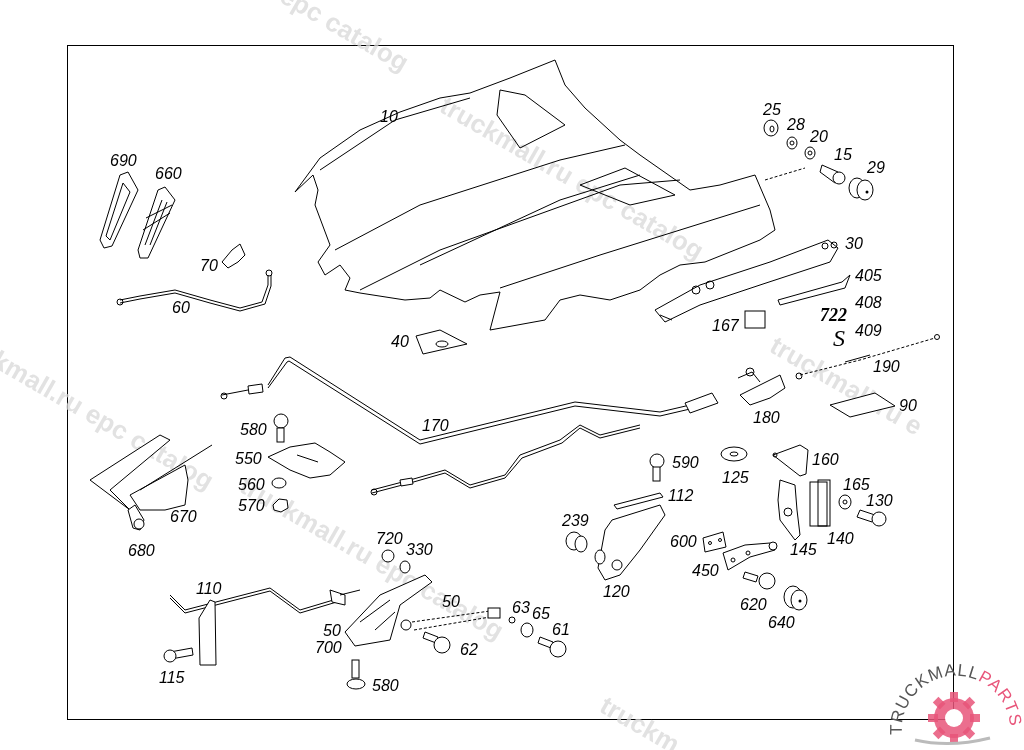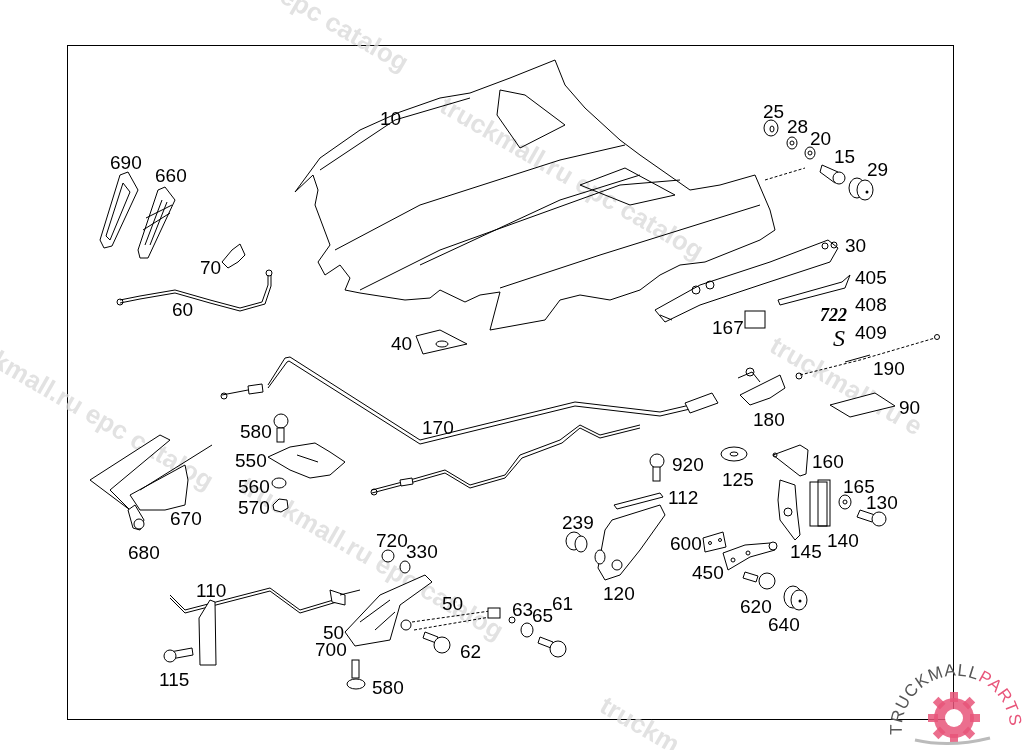--- a/index.html
+++ b/index.html
@@ -1,19 +1,19 @@
 <!DOCTYPE html>
 <html><head>
 <meta charset="utf-8">
 <style>
   html,body{margin:0;padding:0;background:#fff;}
   body{width:1024px;height:750px;position:relative;overflow:hidden;font-family:"Liberation Sans",sans-serif;}
   #frame{position:absolute;left:67px;top:45px;width:887px;height:675px;border:1.5px solid #000;box-sizing:border-box;}
   svg#drawing{position:absolute;left:0;top:0;width:1024px;height:750px;}
-  .lbl{position:absolute;font-size:19px;color:#000;line-height:1;white-space:nowrap;cursor:pointer;}
+  .lbl{position:absolute;font-size:16px;color:#000;line-height:1;white-space:nowrap;cursor:pointer;font-style:italic;}
   .wm{position:absolute;font-size:26px;font-weight:bold;color:#d9d9d9;opacity:.75;white-space:nowrap;transform-origin:left top;pointer-events:none;}
   .p{fill:none;stroke:#000;stroke-width:1;}
   .pf{fill:#fff;stroke:#000;stroke-width:1;}
   .dash{fill:none;stroke:#000;stroke-width:1;stroke-dasharray:3 2;}
   #logo{position:absolute;left:880px;top:640px;width:144px;height:110px;}
 </style>
 </head>
 <body>
 
 <div id="frame"></div>
@@ -293,21 +293,21 @@
 <span class="lbl" style="left:200px;top:258px">70</span>
 <span class="lbl" style="left:172px;top:300px">60</span>
 <span class="lbl" style="left:391px;top:334px">40</span>
 <span class="lbl" style="left:422px;top:418px">170</span>
 <span class="lbl" style="left:240px;top:422px">580</span>
 <span class="lbl" style="left:235px;top:451px">550</span>
 <span class="lbl" style="left:238px;top:477px">560</span>
 <span class="lbl" style="left:238px;top:498px">570</span>
 <span class="lbl" style="left:170px;top:509px">670</span>
 <span class="lbl" style="left:128px;top:543px">680</span>
-<span class="lbl" style="left:672px;top:455px">920</span>
+<span class="lbl" style="left:672px;top:455px">590</span>
 <span class="lbl" style="left:668px;top:488px">112</span>
 <span class="lbl" style="left:722px;top:470px">125</span>
 <span class="lbl" style="left:812px;top:452px">160</span>
 <span class="lbl" style="left:843px;top:477px">165</span>
 <span class="lbl" style="left:866px;top:493px">130</span>
 <span class="lbl" style="left:562px;top:513px">239</span>
 <span class="lbl" style="left:603px;top:584px">120</span>
 <span class="lbl" style="left:670px;top:534px">600</span>
 <span class="lbl" style="left:692px;top:563px">450</span>
 <span class="lbl" style="left:790px;top:542px">145</span>
@@ -317,21 +317,21 @@
 <span class="lbl" style="left:376px;top:531px">720</span>
 <span class="lbl" style="left:406px;top:542px">330</span>
 <span class="lbl" style="left:196px;top:581px">110</span>
 <span class="lbl" style="left:159px;top:670px">115</span>
 <span class="lbl" style="left:323px;top:623px">50</span>
 <span class="lbl" style="left:315px;top:640px">700</span>
 <span class="lbl" style="left:372px;top:678px">580</span>
 <span class="lbl" style="left:442px;top:594px">50</span>
 <span class="lbl" style="left:512px;top:600px">63</span>
 <span class="lbl" style="left:532px;top:606px">65</span>
-<span class="lbl" style="left:552px;top:594px">61</span>
+<span class="lbl" style="left:552px;top:622px">61</span>
 <span class="lbl" style="left:460px;top:642px">62</span>
 
 <div id="logo">
   <svg width="144" height="110" viewBox="0 0 144 110">
     <defs>
       <path id="arc" d="M22,95 A52,52 0 0 1 130,85"></path>
     </defs>
     <text font-family="Liberation Sans, sans-serif" font-size="17" letter-spacing="1">
       <textPath href="#arc">
         <tspan fill="#555555">TRUCKMALL</tspan><tspan fill="#e8557a">PARTS</tspan>

